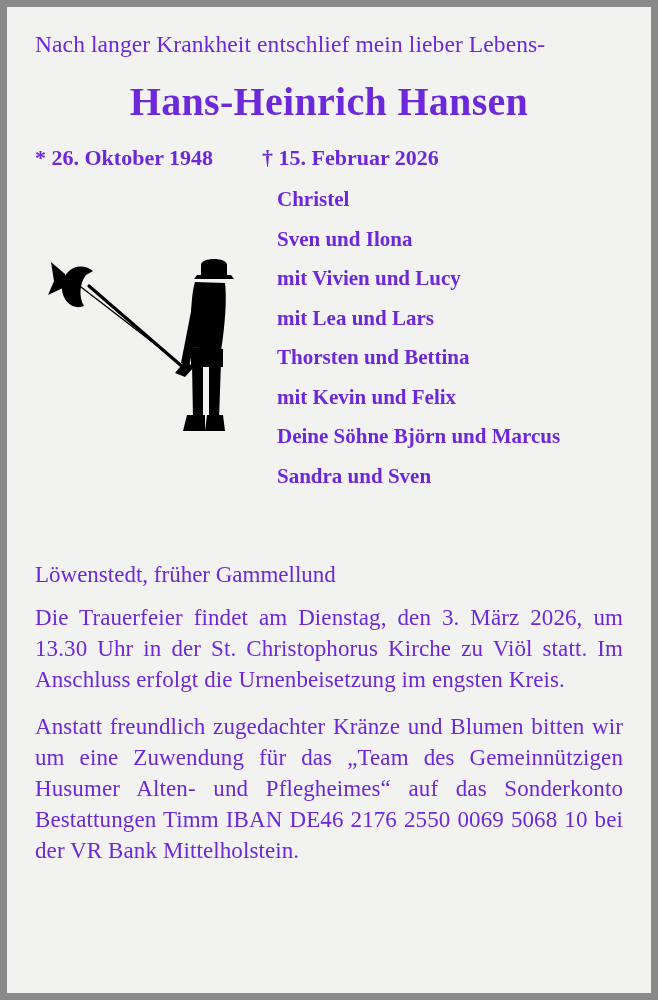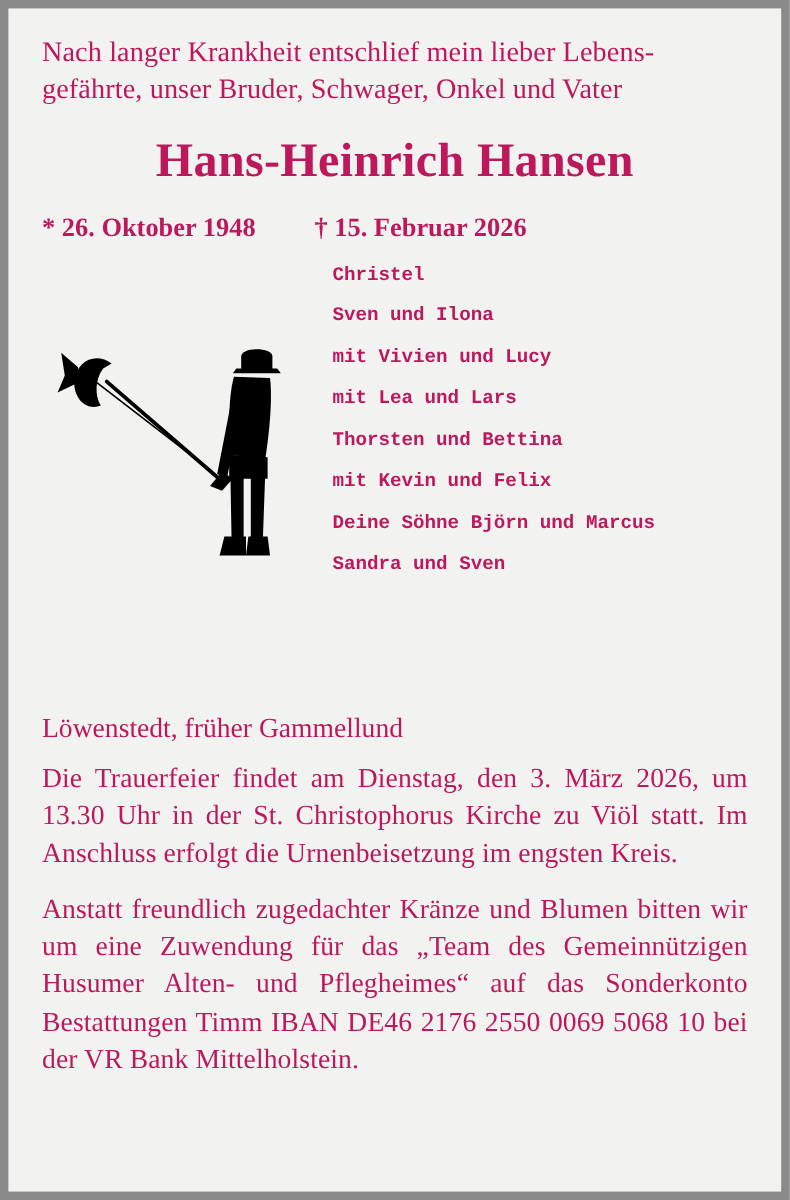--- a/index.html
+++ b/index.html
@@ -14,21 +14,21 @@
     font-family: "Liberation Serif", serif;
   }
   .obituary {
     position: relative;
     box-sizing: border-box;
     width: 658px;
     height: 1000px;
     background: #f2f2f0;
     border: 7px solid #8a8a8a;
     padding: 22px 28px 10px 28px;
-    color: #be185d;
+    color: #6d28d9;
   }
   .intro {
     font-size: 23.5px;
     line-height: 1.33;
     text-align: left;
     letter-spacing: 0.1px;
   }
   .intro .line {
     display: block;
     white-space: nowrap;
@@ -54,26 +54,25 @@
     margin-top: 18px;
     height: 370px;
   }
   .family {
     position: absolute;
     left: 242px;
     top: 0;
     width: 380px;
   }
   .family .fline {
-    font-size: 16px;
+    font-size: 21px;
     font-weight: bold;
     line-height: 1;
     margin-bottom: 18.5px;
     white-space: nowrap;
-    font-family: Liberation Mono, monospace;
   }
   .family .fline.right {
     text-align: left;
   }
   .illustration {
     position: absolute;
     left: 0px;
     top: 62px;
     width: 240px;
     height: 240px;
@@ -94,21 +93,20 @@
     margin-top: 16px;
   }
 </style>
 </head>
 <body>
 
 <div class="obituary">
 
   <div class="intro">
     <span class="line">Nach langer Krankheit entschlief mein lieber Lebens-</span>
-    <span class="line">gefährte, unser Bruder, Schwager, Onkel und Vater</span>
   </div>
 
   <div class="name">Hans-Heinrich Hansen</div>
 
   <div class="dates">
     <span>* 26. Oktober 1948</span>
     <span class="gap"></span>
     <span>† 15. Februar 2026</span>
   </div>
 

